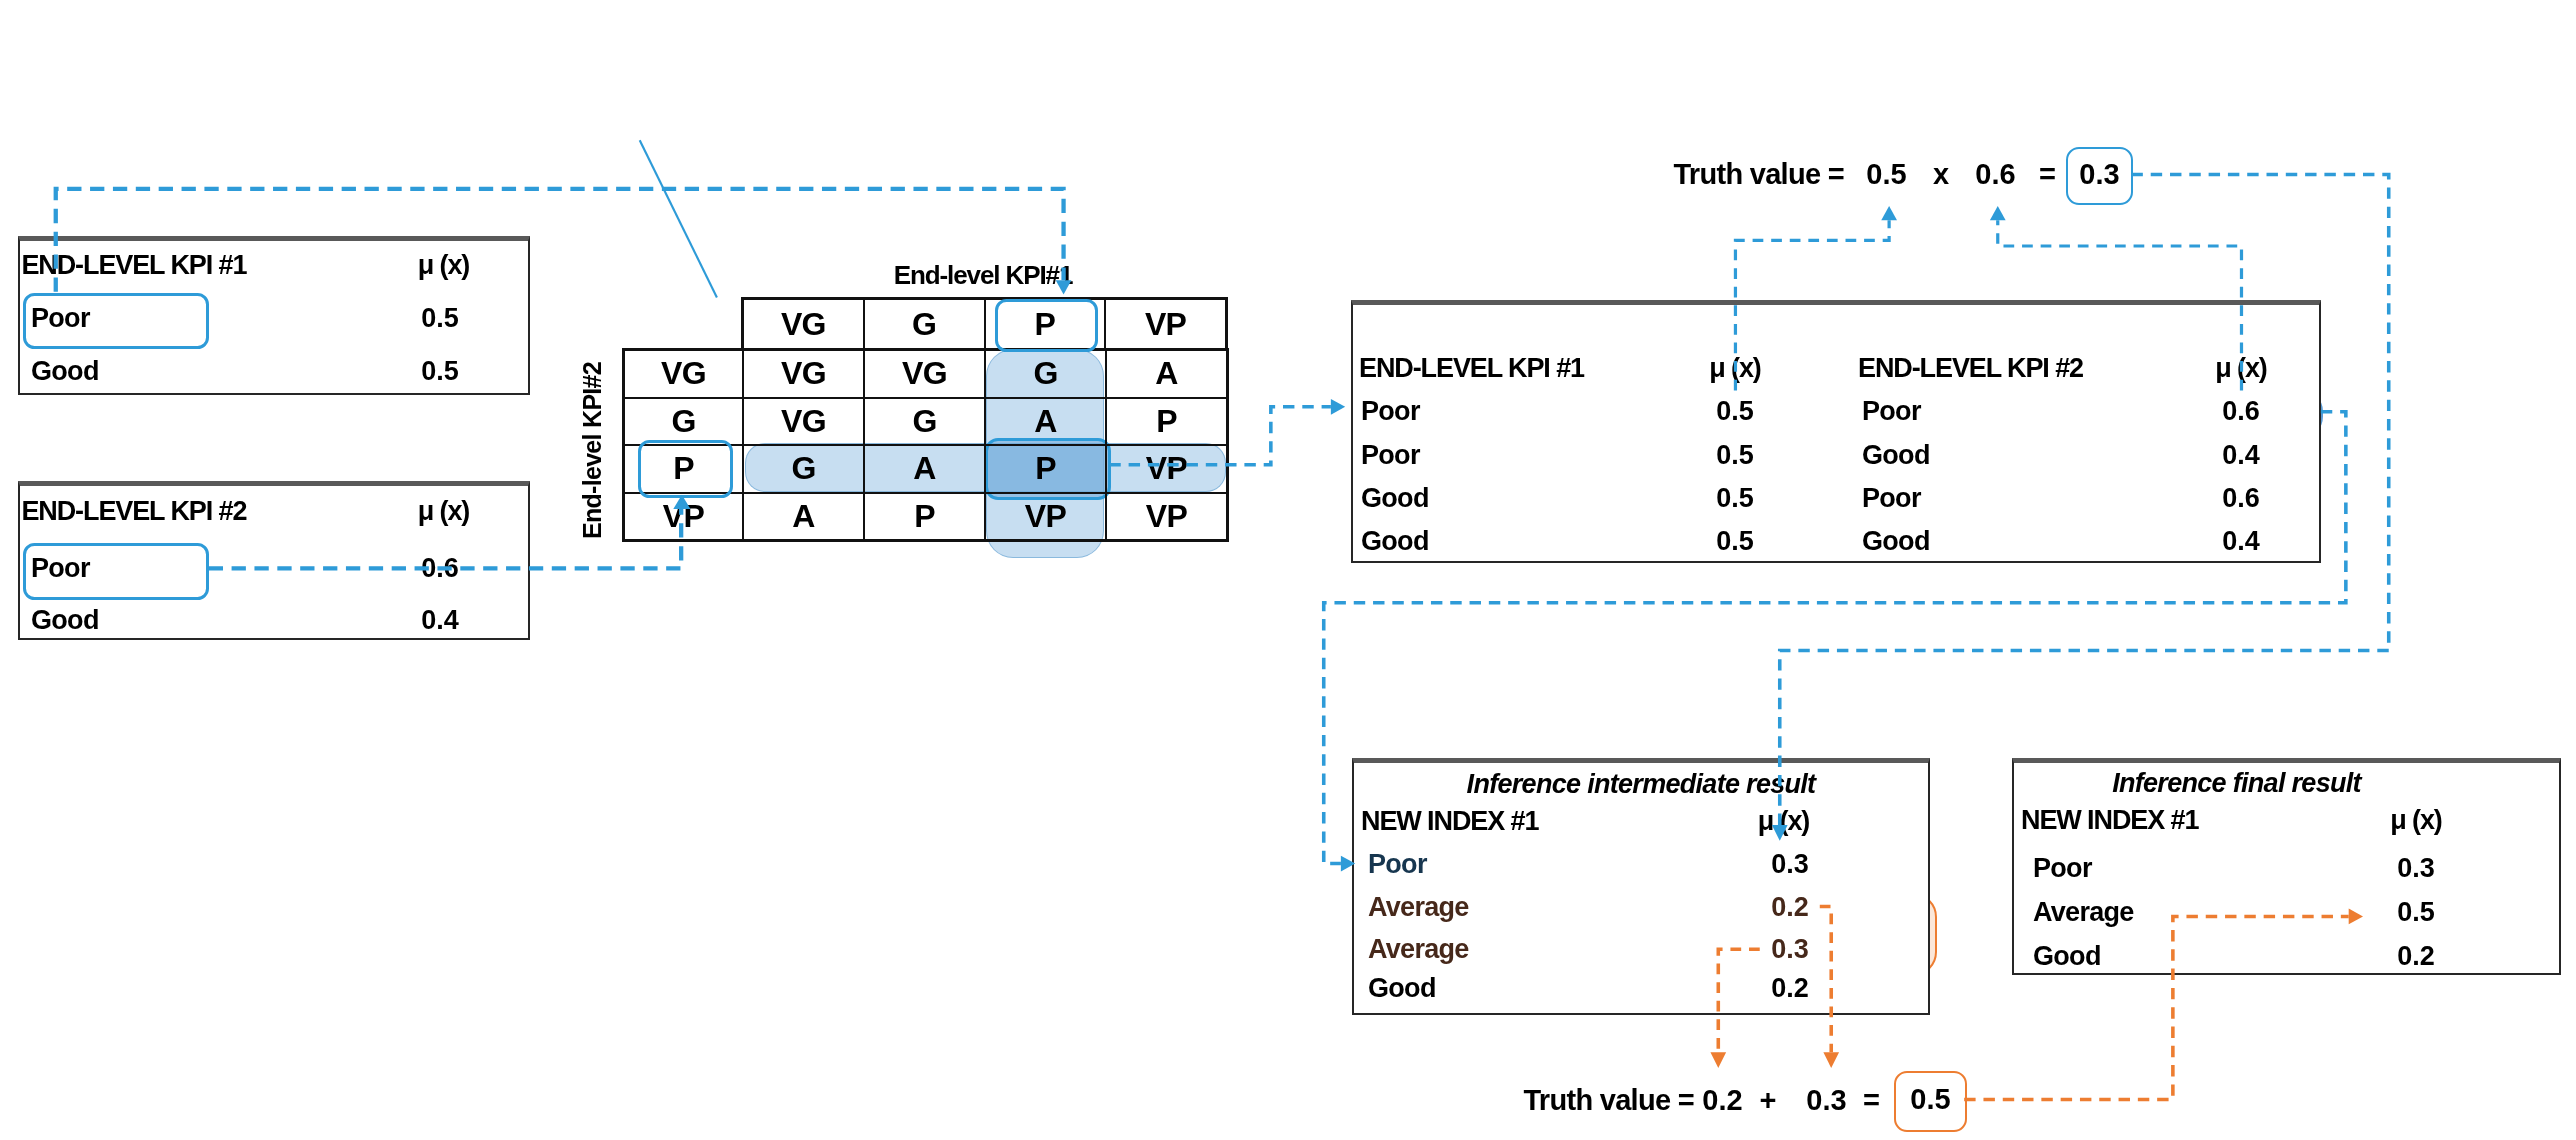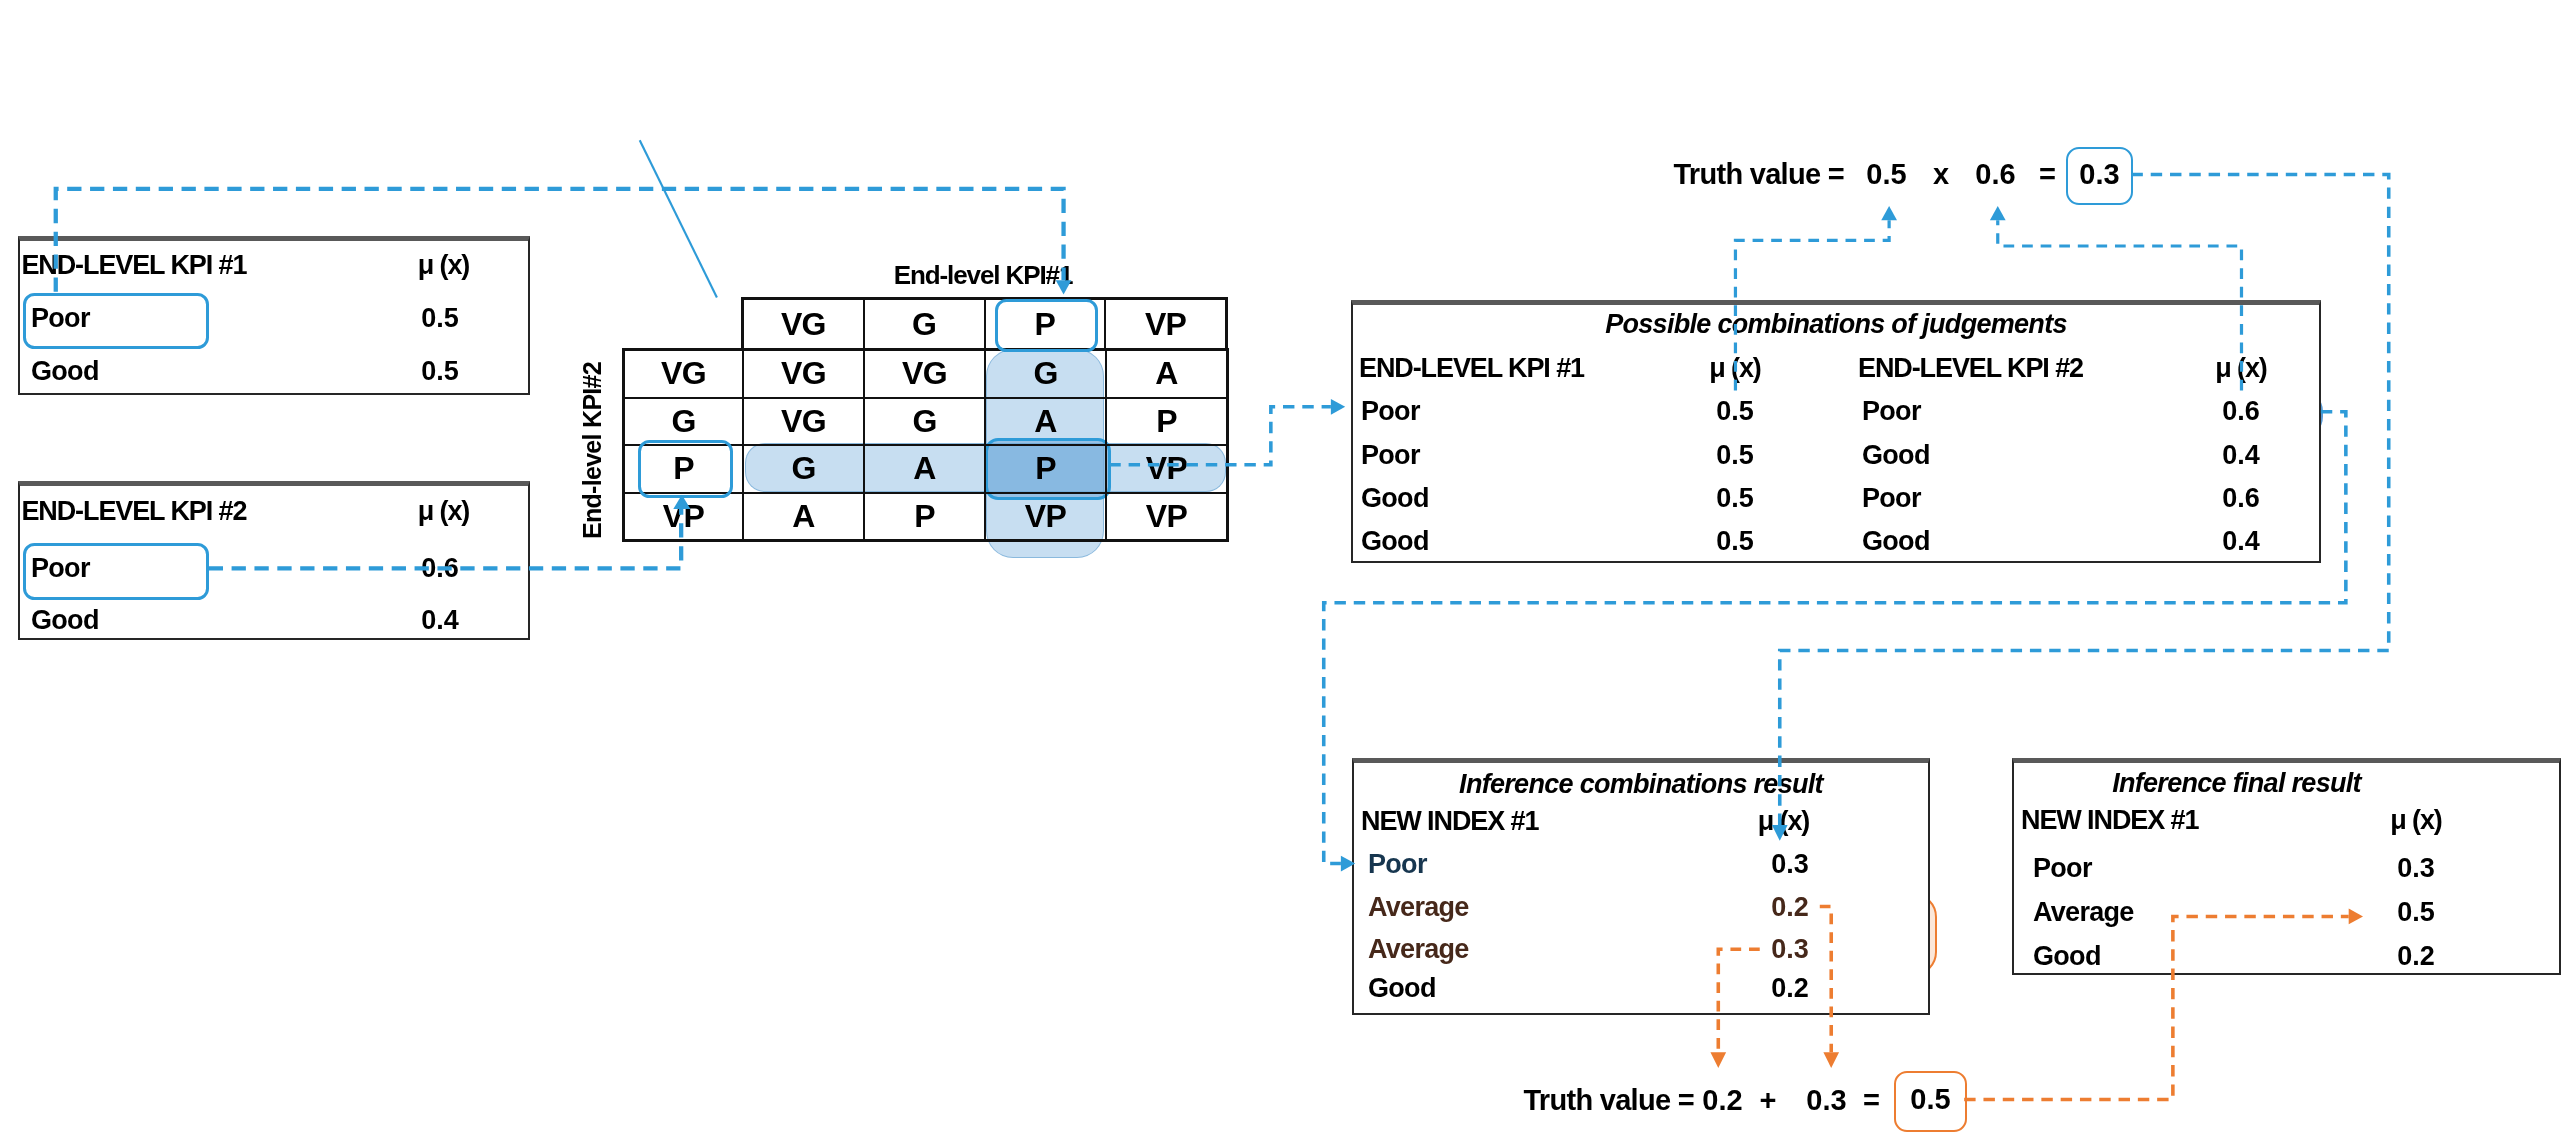--- a/index.html
+++ b/index.html
@@ -86,21 +86,20 @@
     <div class="mcell">A</div>
     <div class="mcell">P</div>
     <div class="mcell">VP</div>
     <div class="mcell">VP</div>
   </div>
 
   <div class="bluebox" style="left:995px;top:299px;width:97px;height:47px;"></div>
   <div class="bluebox" style="left:638px;top:440px;width:89px;height:52px;"></div>
 
   <div class="tbl" style="left:1351px;top:300px;width:970px;height:263px;"></div>
-  <div class="ttl" style="left:1351px;top:309px;width:970px;">Possible combinations of judgements</div>
   <div class="hdr" style="left:1359px;top:353px;">END-LEVEL KPI #1</div>
   <div class="hdr" style="left:1678px;top:353px;width:114px;text-align:center;">μ (x)</div>
   <div class="hdr" style="left:1858px;top:353px;">END-LEVEL KPI #2</div>
   <div class="hdr" style="left:2184px;top:353px;width:114px;text-align:center;">μ (x)</div>
 
   <div class="cellL rowline" style="left:1361px;top:395px;">Poor</div>
   <div class="cellV rowline" style="left:1685px;top:395px;">0.5</div>
   <div class="cellL rowline" style="left:1862px;top:395px;">Poor</div>
   <div class="cellV rowline" style="left:2191px;top:395px;">0.6</div>
   <div class="cellL rowline" style="left:1361px;top:439px;">Poor</div>
@@ -119,21 +118,21 @@
   <div class="formula formula-label" style="left:1630px;top:158px;width:214px;text-align:right;">Truth value =</div>
   <div class="formula" style="left:1858px;top:158px;width:57px;text-align:center;">0.5</div>
   <div class="formula" style="left:1923px;top:158px;width:36px;text-align:center;">x</div>
   <div class="formula" style="left:1967px;top:158px;width:57px;text-align:center;">0.6</div>
   <div class="formula" style="left:2032px;top:158px;width:31px;text-align:center;">=</div>
   <div class="resultbox" style="left:2066px;top:147px;width:63px;height:54px;line-height:50px;border:2.9px solid #2E9BD8;">
     <span>0.3</span>
   </div>
 
   <div class="tbl" style="left:1352px;top:758px;width:578px;height:257px;"></div>
-  <div class="ttl" style="left:1352px;top:769px;width:578px;">Inference combinations result</div>
+  <div class="ttl" style="left:1352px;top:769px;width:578px;">Inference intermediate result</div>
   <div class="hdr" style="left:1361px;top:806px;">NEW INDEX #1</div>
   <div class="hdr" style="left:1730px;top:806px;width:107px;text-align:center;">μ (x)</div>
   <div class="cellL rowline" style="left:1368px;top:848px;color:#17364f;">Poor</div>
   <div class="cellV rowline" style="left:1740px;top:848px;">0.3</div>
   <div class="cellL rowline" style="left:1368px;top:891px;color:#46281a;">Average</div>
   <div class="cellV rowline" style="left:1740px;top:891px;color:#46281a;">0.2</div>
   <div class="cellL rowline" style="left:1368px;top:933px;color:#46281a;">Average</div>
   <div class="cellV rowline" style="left:1740px;top:933px;color:#46281a;">0.3</div>
   <div class="cellL rowline" style="left:1368px;top:972px;">Good</div>
   <div class="cellV rowline" style="left:1740px;top:972px;">0.2</div>

